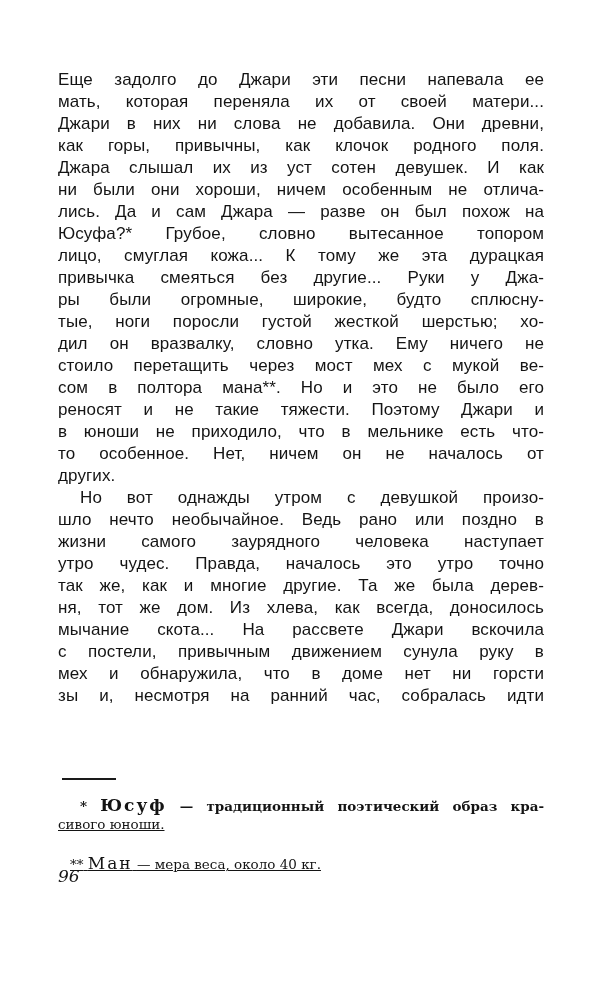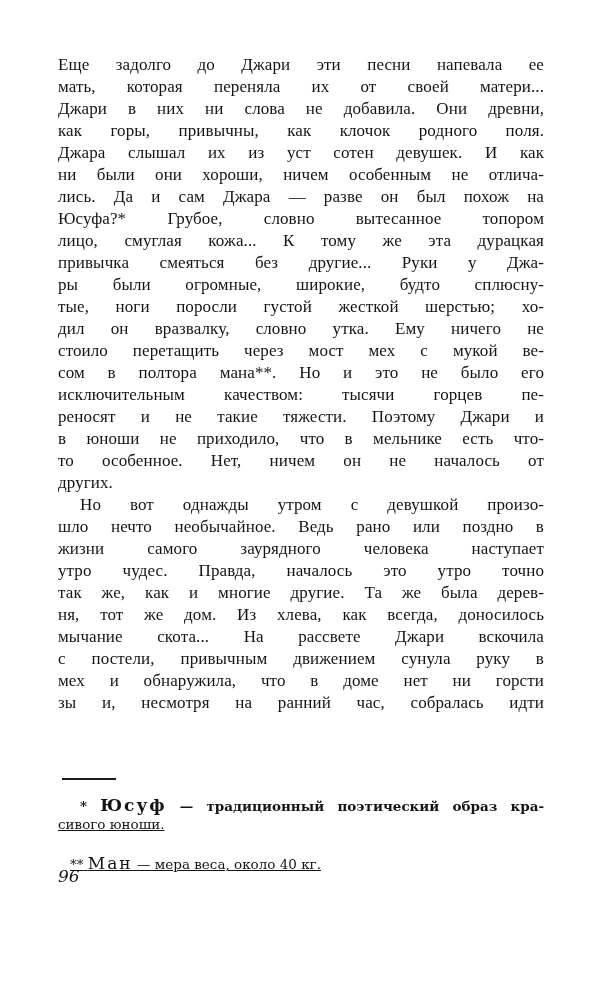--- a/index.html
+++ b/index.html
@@ -1,19 +1,19 @@
 <!DOCTYPE html>
 <html><head>
 <meta charset="utf-8">
 <style>
   html, body { margin: 0; padding: 0; background: #ffffff; }
   body { width: 600px; height: 992px; position: relative; overflow: hidden; }
   .page {
-    position: absolute; left: 58px; top: 54px; width: 486px;
-    font-family: Liberation Serif, serif;
+    position: absolute; left: 58px; top: 69px; width: 486px;
+    font-family: Liberation Sans, sans-serif;
     color: #141414;
   }
   .line {
     display: block; height: 22px; line-height: 22px;
     font-size: 17px; white-space: nowrap;
     text-align: justify; text-align-last: justify;
     letter-spacing: 0.1px;
   }
   .line.last { text-align-last: left; }
   .line.indent { padding-left: 22px; }
@@ -49,21 +49,20 @@
   <span class="line">ни были они хороши, ничем особенным не отлича-</span>
   <span class="line">лись. Да и сам Джара — разве он был похож на</span>
   <span class="line">Юсуфа?* Грубое, словно вытесанное топором</span>
   <span class="line">лицо, смуглая кожа... К тому же эта дурацкая</span>
   <span class="line">привычка смеяться без другие... Руки у Джа-</span>
   <span class="line">ры были огромные, широкие, будто сплюсну-</span>
   <span class="line">тые, ноги поросли густой жесткой шерстью; хо-</span>
   <span class="line">дил он вразвалку, словно утка. Ему ничего не</span>
   <span class="line">стоило перетащить через мост мех с мукой ве-</span>
   <span class="line">сом в полтора мана**. Но и это не было его</span>
-  <span class="line">исключительным качеством: тысячи горцев пе-</span>
   <span class="line">реносят и не такие тяжести. Поэтому Джари и</span>
   <span class="line">в юноши не приходило, что в мельнике есть что-</span>
   <span class="line">то особенное. Нет, ничем он не началось от</span>
   <span class="line last">других.</span>
   <span class="line indent">Но вот однажды утром с девушкой произо-</span>
   <span class="line">шло нечто необычайное. Ведь рано или поздно в</span>
   <span class="line">жизни самого заурядного человека наступает</span>
   <span class="line">утро чудес. Правда, началось это утро точно</span>
   <span class="line">так же, как и многие другие. Та же была дерев-</span>
   <span class="line">ня, тот же дом. Из хлева, как всегда, доносилось</span>

